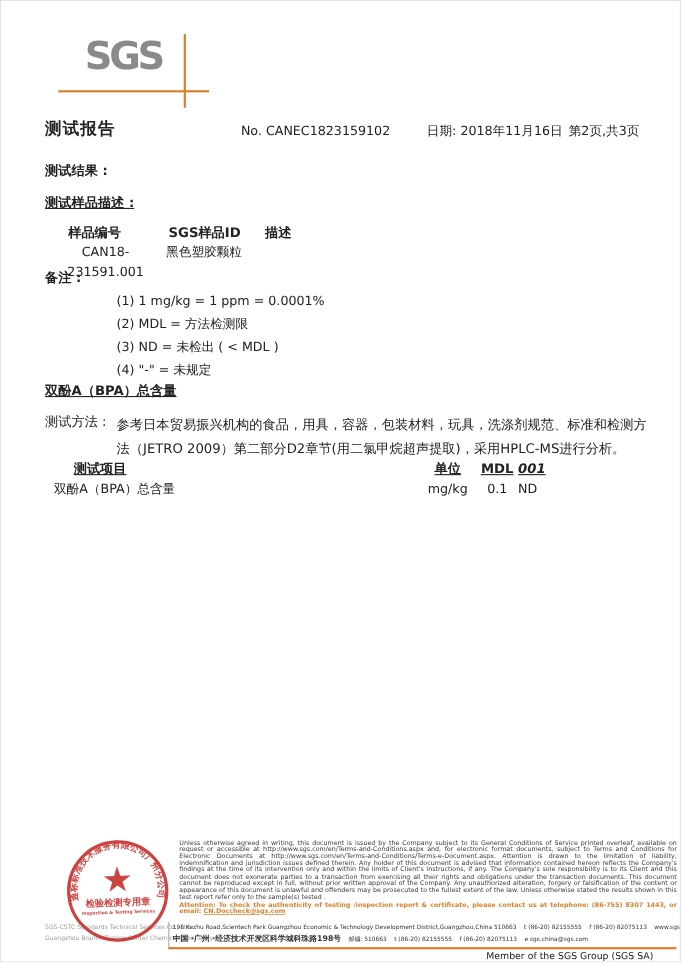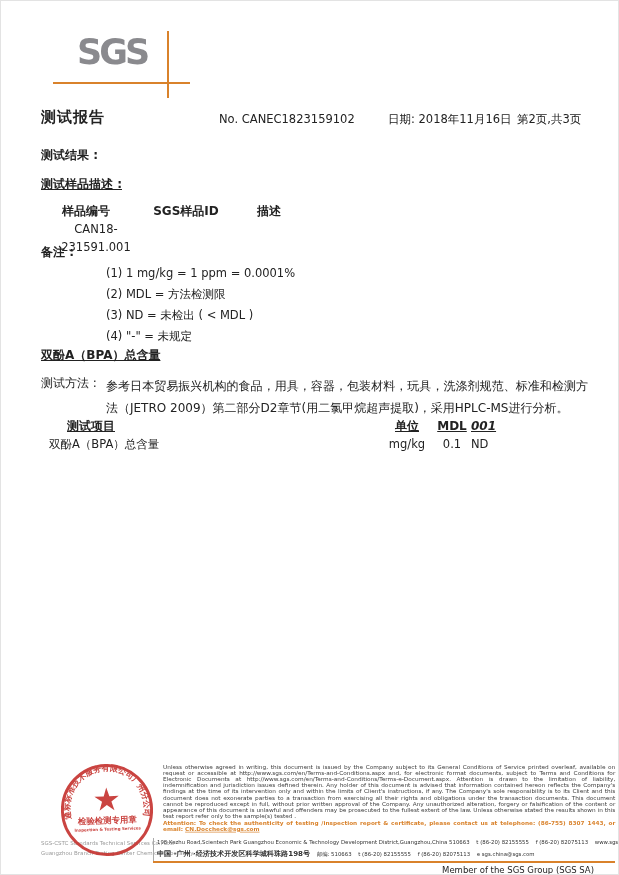--- a/index.html
+++ b/index.html
@@ -33,21 +33,21 @@
   
   .lbl{font-size:12px;font-weight:bold;}
   .results-label{left:40px;top:146px;}
   .sample-desc-label{left:40px;top:175px;text-decoration:underline;}
 
   .sample-table{left:40px;top:201px;width:420px;font-size:11.5px;}
   .st-row{display:flex;line-height:18px;}
   .st-head{font-weight:bold;font-size:12px;}
   .st-c1{width:90px;text-align:center;}
   .st-c2{width:110px;text-align:center;}
-  .st-c3{text-align:right;margin-left:16px;}
+  .st-c3{text-align:right;}
 
   .notes-label{left:40px;top:243px;}
   .notes{left:105px;top:262px;font-size:11.5px;line-height:21px;}
 
   .bpa-heading{left:40px;top:346px;font-size:12px;font-weight:bold;text-decoration:underline;}
   .method-label{left:40px;top:374px;font-size:12px;}
   .method-text{left:105px;top:374px;width:482px;font-size:12px;line-height:22px;text-align:justify;}
 
   .result-table{left:48px;top:416px;width:462px;font-size:11.5px;}
   .rt-row{display:flex;line-height:18px;align-items:baseline;}
@@ -105,20 +105,21 @@
   <div class="abs lbl sample-desc-label">测试样品描述 :</div>
 
   <div class="abs sample-table">
     <div class="st-row st-head">
       <span class="st-c1">样品编号</span>
       <span class="st-c2">SGS样品ID</span>
       <span class="st-c3">描述</span>
     </div>
     <div class="st-row">
       <span class="st-c2">CAN18-231591.001</span>
+      <span class="st-c3">黑色塑胶颗粒</span>
     </div>
   </div>
 
   <div class="abs lbl notes-label">备注 :</div>
   <div class="abs notes">
     <div>(1) 1 mg/kg = 1 ppm = 0.0001%</div>
     <div>(2) MDL = 方法检测限</div>
     <div>(3) ND = 未检出 ( &lt; MDL )</div>
     <div>(4) "-" = 未规定</div>
   </div>

